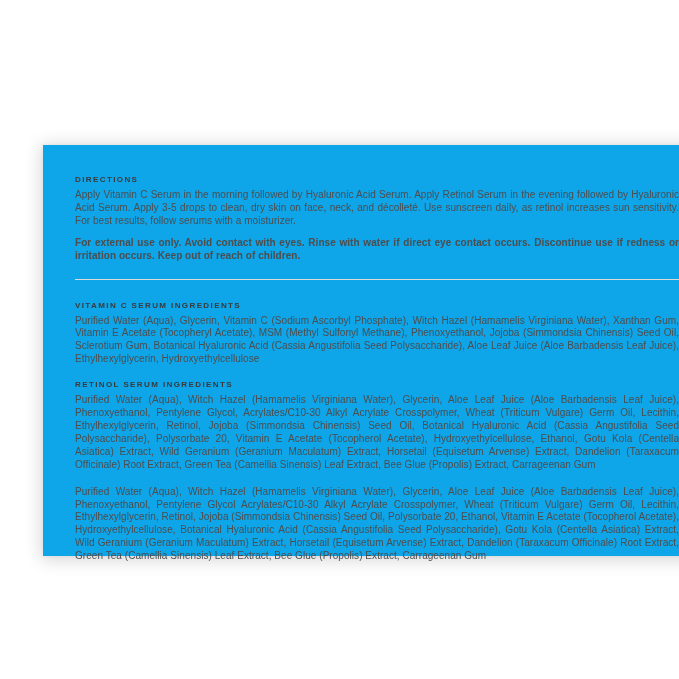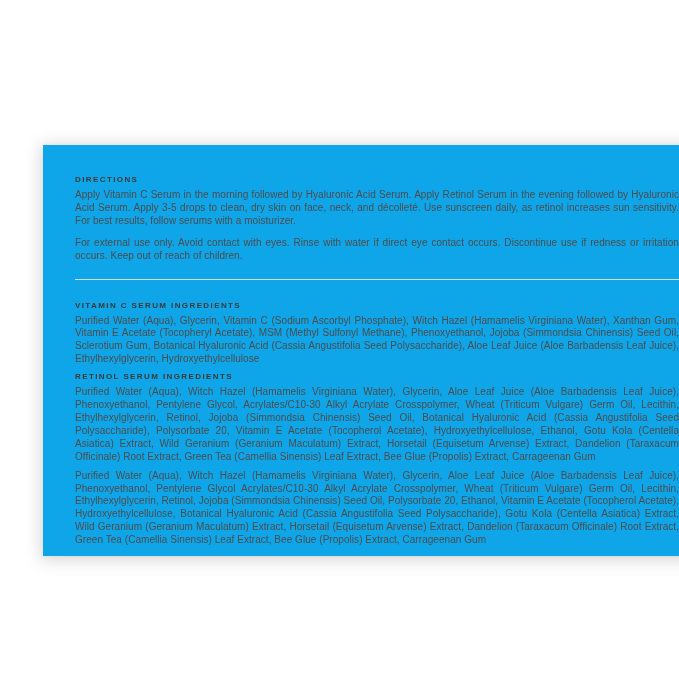--- a/index.html
+++ b/index.html
@@ -36,28 +36,29 @@
   .body-text {
     font-size: 10px;
     line-height: 12.9px;
     letter-spacing: 0.05px;
     color: #4d4d4d;
     text-align: justify;
     margin: 0;
   }
   .para-gap {
     margin-top: 9px;
+    font-weight: bold;
   }
   .divider {
     border: none;
     border-top: 1px solid #dadada;
     margin: 16px 0 21px 0;
   }
   .ingredients-section {
-    margin-top: 6px;
+    margin-top: 14px;
   }
   .ingredients-section.first {
     margin-top: 4px;
   }
 </style>
 </head>
 <body>
 
 <div class="label-card">
 

